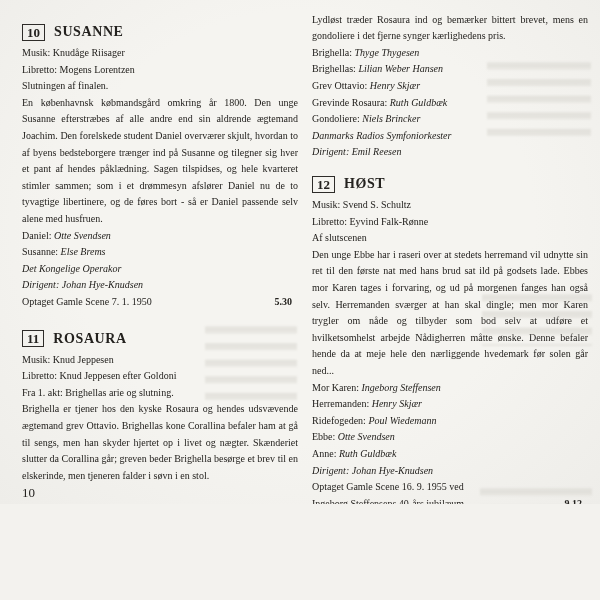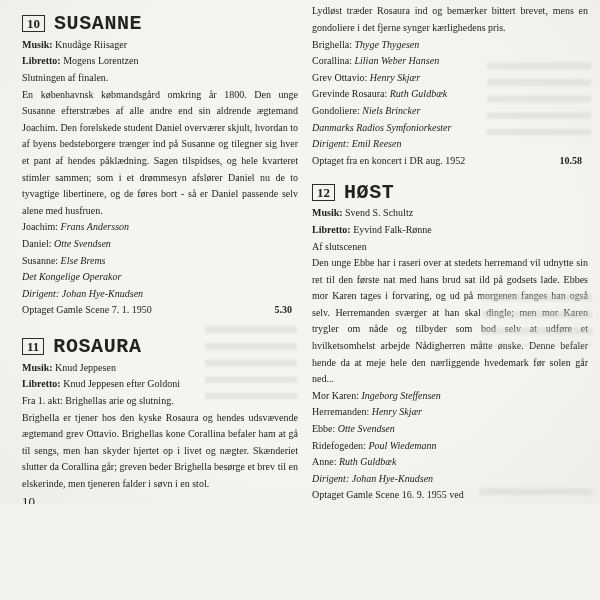--- a/index.html
+++ b/index.html
@@ -21,22 +21,22 @@
   }
   .col{width:276px;flex:0 0 276px;}
   .col p{margin:0;font-size:10px;line-height:16.6px;}
   .just{text-align:justify;}
   .head{display:flex;align-items:center;gap:9px;margin:0 0 3px 0;height:20px;}
   .numbox{
     border:1.5px solid #2e2c29;
     font-weight:bold;font-size:13px;line-height:15px;
     padding:0 4px;display:inline-block;
   }
-  .ttl{font-weight:bold;font-size:20px;letter-spacing:.6px;font-family:Liberation Mono, monospace;}
-  .lbl{font-weight:bold;}
+  .ttl{font-weight:bold;font-size:14px;letter-spacing:.6px;}
+  .lbl{font-weight:normal;}
   .it{font-style:italic;}
   .rec{display:flex;}
   .dur{margin-left:auto;font-weight:bold;padding-right:6px;}
   .sect{margin-top:18px;}
   .sect2{margin-top:13px;}
   .pagenum{font-size:13px;line-height:16.6px;margin-top:1px;}
   .ghost{
     position:absolute;
     opacity:.45;
     filter:blur(1.3px);
@@ -61,21 +61,20 @@
 
     <section>
       <div class="head">
         <span class="numbox">10</span>
         <span class="ttl">SUSANNE</span>
       </div>
       <p><span class="lbl">Musik:</span> <span>Knudåge Riisager</span></p>
       <p><span class="lbl">Libretto:</span> <span>Mogens Lorentzen</span></p>
       <p>Slutningen af finalen.</p>
       <p class="just">En københavnsk købmandsgård omkring år 1800. Den unge Susanne efterstræbes af alle andre end sin aldrende ægtemand Joachim. Den forelskede student Daniel overværer skjult, hvordan to af byens bedsteborgere trænger ind på Susanne og tilegner sig hver et pant af hendes påklædning. Sagen tilspidses, og hele kvarteret stimler sammen; som i et drømmesyn afslører Daniel nu de to tyvagtige libertinere, og de føres bort - så er Daniel passende selv alene med husfruen.</p>
-      <p><span>Joachim:</span> <span class="it">Frans Andersson</span></p>
       <p><span>Daniel:</span> <span class="it">Otte Svendsen</span></p>
       <p><span>Susanne:</span> <span class="it">Else Brems</span></p>
       <p class="it">Det Kongelige Operakor</p>
       <p class="it">Dirigent: Johan Hye-Knudsen</p>
       <p class="rec">
           <span>Optaget Gamle Scene 7. 1. 1950</span>
           <span class="dur">5.30</span>
         </p>
     </section>
 
@@ -91,45 +90,41 @@
     </section>
 
     <div class="pagenum">10</div>
   </div>
 
   <div class="col">
 
     <section>
       <p class="just">Lydløst træder Rosaura ind og bemærker bittert brevet, mens en gondoliere i det fjerne synger kærlighedens pris.</p>
       <p><span>Brighella:</span> <span class="it">Thyge Thygesen</span></p>
-      <p><span>Corallina:</span> <span class="it">Lilian Weber Hansen</span></p>
+      <p><span>Brighellas:</span> <span class="it">Lilian Weber Hansen</span></p>
       <p><span>Grev Ottavio:</span> <span class="it">Henry Skjær</span></p>
       <p><span>Grevinde Rosaura:</span> <span class="it">Ruth Guldbæk</span></p>
       <p><span>Gondoliere:</span> <span class="it">Niels Brincker</span></p>
       <p class="it">Danmarks Radios Symfoniorkester</p>
       <p class="it">Dirigent: Emil Reesen</p>
-      <p class="rec">
-          <span>Optaget fra en koncert i DR aug. 1952</span>
-          <span class="dur">10.58</span>
-        </p>
     </section>
 
     <section class="sect2">
       <div class="head">
         <span class="numbox">12</span>
         <span class="ttl">HØST</span>
       </div>
       <p><span class="lbl">Musik:</span> <span>Svend S. Schultz</span></p>
       <p><span class="lbl">Libretto:</span> <span>Eyvind Falk-Rønne</span></p>
       <p>Af slutscenen</p>
       <p class="just">Den unge Ebbe har i raseri over at stedets herremand vil udnytte sin ret til den første nat med hans brud sat ild på godsets lade. Ebbes mor Karen tages i forvaring, og ud på morgenen fanges han også selv. Herremanden sværger at han skal dingle; men mor Karen trygler om nåde og tilbyder som bod selv at udføre et hvilketsomhelst arbejde Nådigherren måtte ønske. Denne befaler hende da at meje hele den nærliggende hvedemark før solen går ned...</p>
       <p><span>Mor Karen:</span> <span class="it">Ingeborg Steffensen</span></p>
       <p><span>Herremanden:</span> <span class="it">Henry Skjær</span></p>
+      <p><span>Ridefogeden:</span> <span class="it">Poul Wiedemann</span></p>
       <p><span>Ebbe:</span> <span class="it">Otte Svendsen</span></p>
-      <p><span>Ridefogeden:</span> <span class="it">Poul Wiedemann</span></p>
       <p><span>Anne:</span> <span class="it">Ruth Guldbæk</span></p>
       <p class="it">Dirigent: Johan Hye-Knudsen</p>
       <p>Optaget Gamle Scene 16. 9. 1955 ved</p>
       <p class="rec">
           <span>Ingeborg Steffensens 40-års jubilæum.</span>
           <span class="dur">9.12</span>
         </p>
     </section>
 
   </div>

